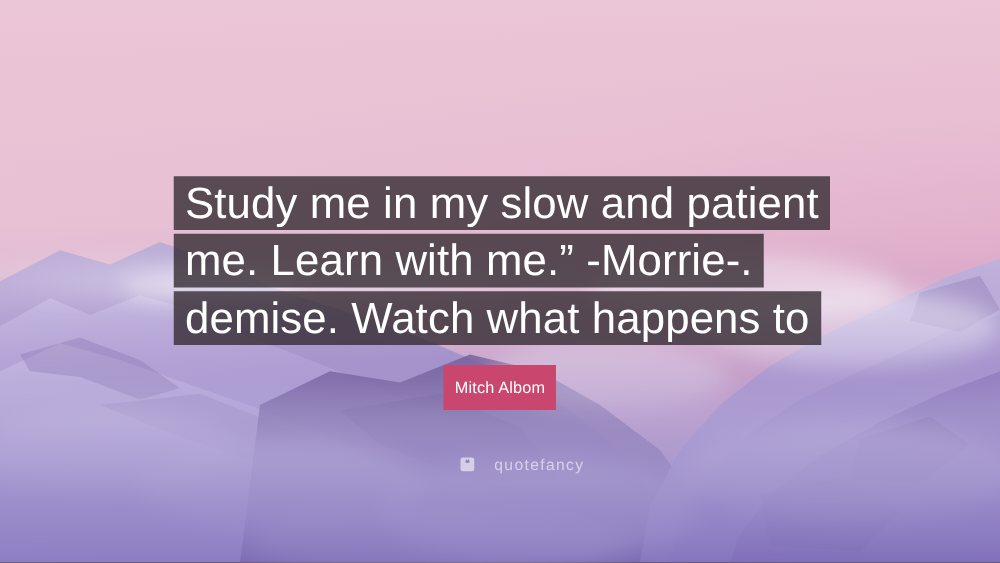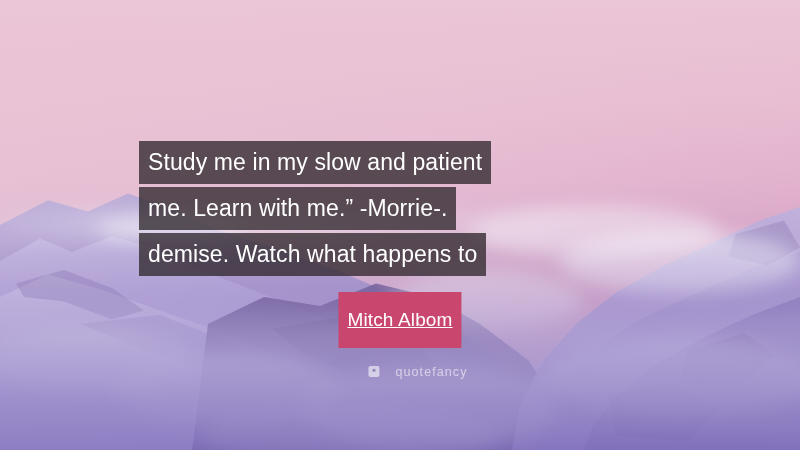--- a/index.html
+++ b/index.html
@@ -180,43 +180,42 @@
   .quote-block {
     position: absolute;
     left: 139px;
     top: 141px;
     width: 560px;
   }
   .q-line {
     display: table;
     background: rgba(52,44,50,0.80);
     color: #ffffff;
-    font-size: 23px;
+    font-size: 35px;
     line-height: 43px;
     letter-spacing: 0.1px;
     padding: 0 9px;
     margin-bottom: 3px;
     white-space: pre;
     font-weight: 400;
   }
 
   
   .author {
     position: absolute;
     left: 50%;
     transform: translateX(-50%);
     top: 292px;
     background: #c9476e;
     color: #ffffff;
-    font-size: 19px;
+    font-size: 13px;
     line-height: 20px;
-    padding: 18px 9px;
+    padding: 8px 9px;
     letter-spacing: 0.15px;
     white-space: nowrap;
-    text-decoration: underline;
   }
 
   
   .watermark {
     position: absolute;
     left: 50%;
     transform: translateX(-50%);
     top: 366px;
     display: flex;
     align-items: flex-start;

